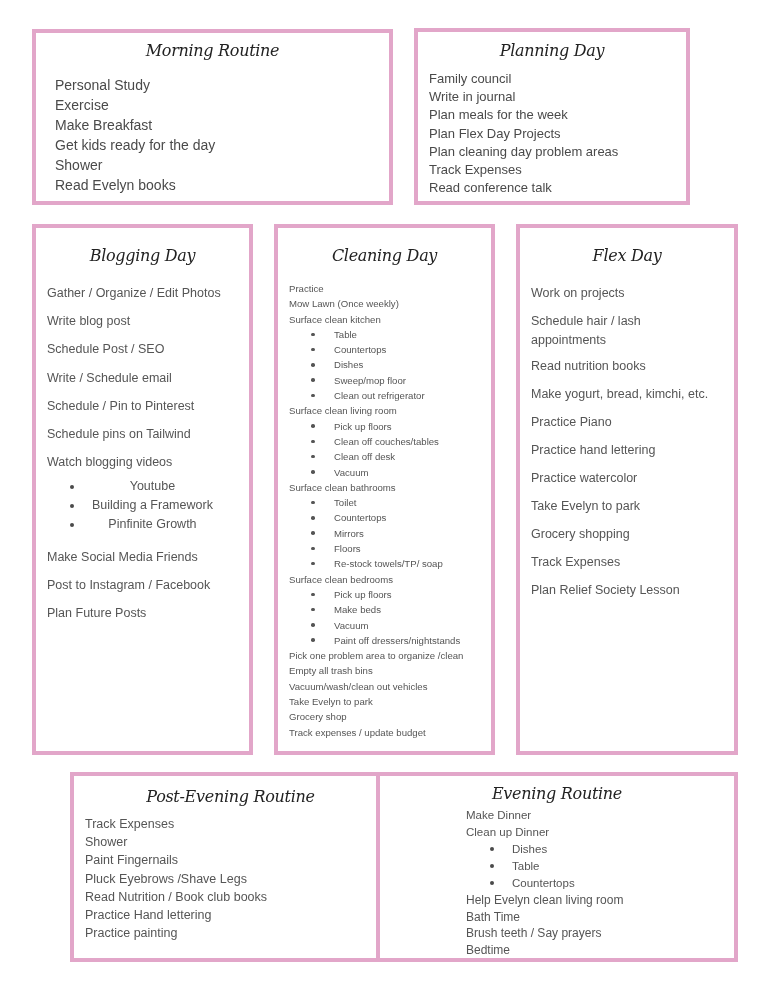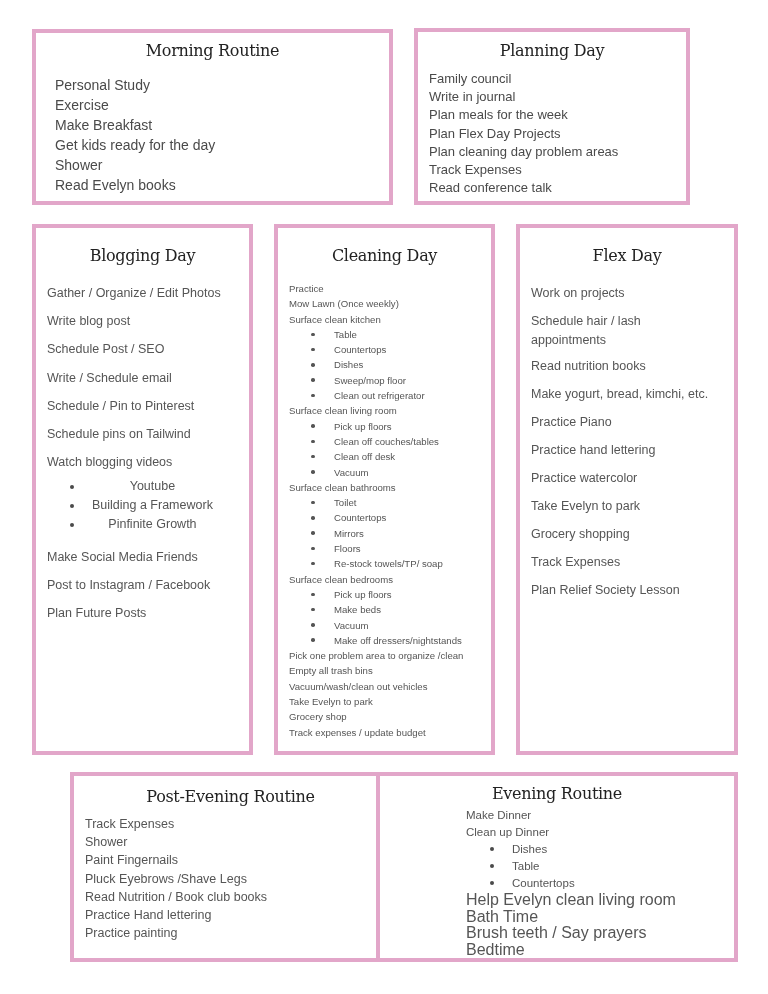--- a/index.html
+++ b/index.html
@@ -5,21 +5,21 @@
   html, body { margin:0; padding:0; }
   body {
     width:768px; height:994px; position:relative; background:#ffffff; overflow:hidden;
     font-family:"Liberation Sans", "DejaVu Sans", sans-serif; color:#4a4a4a;
   }
   .box {
     position:absolute; box-sizing:border-box;
     border:4px solid #e2a6c9; background:#fff;
   }
   .title {
-    font-family:"DejaVu Serif", serif; 
+    font-family:"DejaVu Serif", serif; font-style:italic;
     color:#222; text-align:center; font-size:16px; letter-spacing:-0.3px;
     position:absolute; left:0; right:0;
   }
   ul.items { list-style:none; margin:0; padding:0; position:absolute; }
   ul.items li { white-space:nowrap; }
   ul.sub { list-style:none; margin:0; padding:0; }
   ul.sub li { position:relative; }
   ul.sub li::before {
     content:""; position:absolute; width:4px; height:4px; border-radius:50%;
     background:#4a4a4a;
@@ -95,21 +95,21 @@
       <li>Surface clean bathrooms</li>
       <li class="b">Toilet</li>
       <li class="b">Countertops</li>
       <li class="b">Mirrors</li>
       <li class="b">Floors</li>
       <li class="b">Re-stock towels/TP/ soap</li>
       <li>Surface clean bedrooms</li>
       <li class="b">Pick up floors</li>
       <li class="b">Make beds</li>
       <li class="b">Vacuum</li>
-      <li class="b">Make off dressers/nightstands</li>
+      <li class="b">Paint off dressers/nightstands</li>
       <li>Pick one problem area to organize /clean</li>
       <li>Empty all trash bins</li>
       <li>Vacuum/wash/clean out vehicles</li>
       <li>Take Evelyn to park</li>
       <li>Grocery shop</li>
       <li>Track expenses / update budget</li>
     </ul>
 </div>
 
 <div class="box" style="left:516px;top:224px;width:222px;height:531px;">
@@ -147,21 +147,21 @@
   <div class="title" style="top:8px;">Evening Routine</div>
   <ul class="items" style="left:86px;top:31px;font-size:11.5px;line-height:16.8px;color:#555;">
     <li>Make Dinner</li>
     <li>Clean up Dinner</li>
   </ul>
   <ul class="items sub" style="left:132px;top:65px;font-size:11.5px;line-height:16.8px;color:#555;">
     <li>Dishes</li>
     <li>Table</li>
     <li>Countertops</li>
   </ul>
-  <ul class="items" style="left:86px;top:116px;font-size:16px;line-height:16.5px;color:#555;">
+  <ul class="items" style="left:86px;top:116px;font-size:12px;line-height:16.5px;color:#555;">
     <li>Help Evelyn clean living room</li>
     <li>Bath Time</li>
     <li>Brush teeth / Say prayers</li>
     <li>Bedtime</li>
   </ul>
 </div>
 
 <style>
   
   ul.sub li::before { left:-22px; top:50%; margin-top:-2px; }

